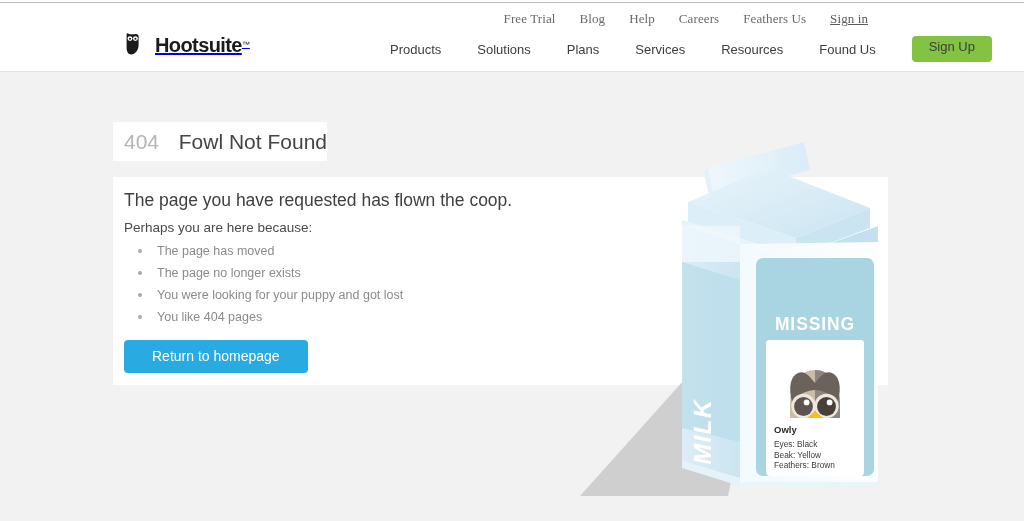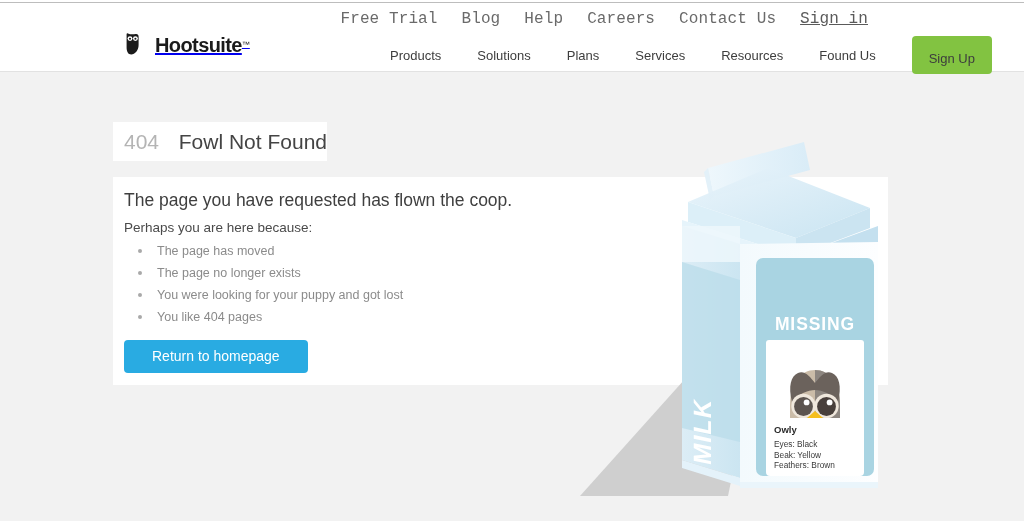--- a/index.html
+++ b/index.html
@@ -15,37 +15,37 @@
   .chrome-edge{position:absolute;left:0;top:0;width:1024px;height:3px;background:#fff;}
   .chrome-edge:after{content:"";position:absolute;left:0;top:2px;width:1024px;height:1px;background:#bdbdbd;}
 
   
   .header{position:absolute;left:0;top:3px;width:1024px;height:69px;background:#ffffff;box-sizing:border-box;border-bottom:1px solid #e2e2e2;}
 
   .utility-nav{position:absolute;right:0;top:3px;width:1024px;height:24px;}
   .utility-nav ul{list-style:none;margin:0;padding:0;position:absolute;right:156px;top:3px;display:flex;align-items:center;}
   .utility-nav li{margin-left:24px;}
   .utility-nav a{
-    font-size:16px;color:#6a6a6a;text-decoration:none;letter-spacing:0.1px;
-    font-family:Liberation Mono, monospace;
+    font-size:13px;color:#6a6a6a;text-decoration:none;letter-spacing:0.1px;
+    font-family:Liberation Serif, serif;
   }
   .utility-nav a.signin{text-decoration:underline;color:#5a5a5a;}
 
   .logo{position:absolute;left:124px;top:26px;display:flex;align-items:center;height:30px;}
   .logo-mark{width:24px;height:24px;margin-right:7px;flex:0 0 auto;}
   .logo-text{font-size:20px;font-weight:bold;color:#1b1b1b;letter-spacing:-0.6px;line-height:1;position:relative;top:1px;}
   .logo-tm{font-size:8px;font-weight:normal;vertical-align:super;color:#1b1b1b;letter-spacing:0;}
 
   .main-nav{position:absolute;left:390px;top:33px;display:flex;align-items:center;}
   .main-nav a{
     font-size:13px;color:#3d3d3d;text-decoration:none;margin-right:36px;white-space:nowrap;
   }
   .signup-btn{
     display:inline-block;background:#82c341;color:#ffffff;font-size:13.5px;
-    padding:16px 17px 9px;border-radius:4px;text-decoration:none;border:0;cursor:pointer;
+    padding:4px 17px 9px;border-radius:4px;text-decoration:none;border:0;cursor:pointer;
     line-height:1;font-family:"Liberation Sans","DejaVu Sans",sans-serif;
   }
 
   
   .title-card{
     position:absolute;left:113px;top:122px;width:203px;height:39px;
     background:#ffffff;display:flex;align-items:center;padding-left:11px;box-sizing:content-box;justify-content:space-between;
   }
   .title-404{font-size:21px;color:#b4b4b4;font-weight:normal;}
   .title-text{font-size:21px;color:#444444;font-weight:normal;}
@@ -80,21 +80,21 @@
   <div class="chrome-edge"></div>
 
   <div class="header">
 
     <div class="utility-nav">
       <ul>
         <li><a href="#">Free Trial</a></li>
         <li><a href="#">Blog</a></li>
         <li><a href="#">Help</a></li>
         <li><a href="#">Careers</a></li>
-        <li><a href="#">Contact Us</a></li>
+        <li><a href="#">Feathers Us</a></li>
         <li><a href="#" class="signin">Sign in</a></li>
       </ul>
     </div>
 
     <a class="logo" href="#">
       <span class="logo-mark">
         <svg width="24" height="24" viewBox="0 0 24 24" aria-hidden="true">
           <path d="M2.6 2.2 C2.6 1.4 3.2 1.0 3.9 1.4 C6.2 2.6 9.0 2.5 11.6 2.1 C13.4 1.8 14.6 2.9 14.6 4.8 L14.6 13.0 C14.6 18.2 11.0 22.4 7.2 22.4 C4.2 22.4 2.6 19.6 2.6 15.4 Z" fill="#1b1b1b"></path>
           <circle cx="6.0" cy="6.6" r="2.45" fill="#ffffff"></circle>
           <circle cx="11.4" cy="6.6" r="2.45" fill="#ffffff"></circle>

